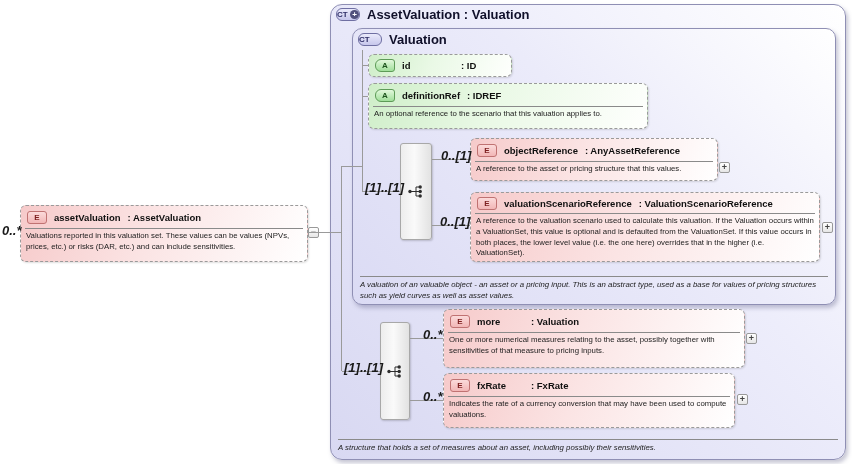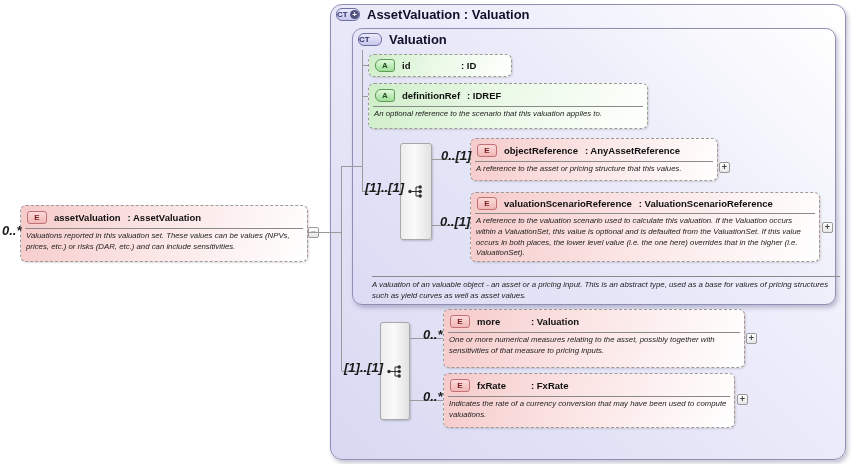--- a/index.html
+++ b/index.html
@@ -23,21 +23,21 @@
     box-shadow:1px 1px 2px rgba(0,0,0,.13);
   }
   .pink{background:linear-gradient(110deg,#f6caca 0%,#fbe4e4 45%,#ffffff 100%);}
   .green{background:linear-gradient(110deg,#cfeec9 0%,#eaf9e6 45%,#feFFfd 100%);}
   .hdr{display:flex;align-items:center;gap:7px;padding-left:6px;height:22px;white-space:nowrap;}
   .nm,.tp{font-weight:bold;font-size:9.5px;color:#101010;}
   .nm.w1{display:inline-block;min-width:52px;}
   .nm.w2{display:inline-block;min-width:47px;}
   .ann{
     margin:0 4px;border-top:1px solid #8a8a8a;padding:2px 1px 0 1px;
-    font-style:italic;font-size:7.8px;line-height:1.38;color:#1c1c1c;
+    font-size:7.8px;line-height:1.38;color:#1c1c1c;
   }
   .freeann{
     position:absolute;border-top:1px solid #8a8a8a;padding-top:3px;
     font-style:italic;font-size:7.8px;line-height:1.38;color:#1c1c1c;
   }
   
   .b{flex:0 0 auto;box-sizing:border-box;width:20px;height:13px;border-radius:3px;
      text-align:center;font-weight:bold;font-size:8px;line-height:11px;}
   .bE{background:linear-gradient(#fbdada,#f2b6b6);border:1px solid #c07272;color:#7d1f1f;}
   .bA{background:linear-gradient(#e2f8dc,#a0df9a);border:1px solid #5d9b57;color:#1d541d;border-radius:6px 3px 3px 6px;}
@@ -68,27 +68,28 @@
 <div id="stage">
 
   <div class="ctbox" style="left:330px;top:4px;width:516px;height:456px;"></div>
   <div class="bighdr" style="left:336px;top:7px;">
     <span class="b bCT">
         <span>CT</span>
         <span class="plusc">+</span>
       </span>
     <span class="bigtitle">AssetValuation : Valuation</span>
   </div>
+  <div class="freeann" style="left:338px;top:439px;width:500px;">A structure that holds a set of measures about an asset, including possibly their sensitivities.</div>
 
   <div class="ctbox" style="left:352px;top:28px;width:484px;height:277px;border-radius:10px;background:linear-gradient(225deg,#ffffff 0%,#ebebfa 45%,#dbdbf4 100%);"></div>
   <div class="bighdr" style="left:358px;top:32px;">
     <span class="b bCT">CT</span>
     <span class="bigtitle">Valuation</span>
   </div>
-  <div class="freeann" style="left:372px;top:276px;width:468px;">A valuation of an valuable object - an asset or a pricing input. This is an abstract type, used as a base for values of pricing structures such as yield curves as well as asset values.</div>
+  <div class="freeann" style="left:360px;top:276px;width:468px;">A valuation of an valuable object - an asset or a pricing input. This is an abstract type, used as a base for values of pricing structures such as yield curves as well as asset values.</div>
 
   <div class="node green" style="left:368px;top:54px;width:144px;height:23px;">
     <div class="hdr" style="height:21px;">
       <span class="b bA">A</span>
       <span class="nm w1">id</span>
       <span class="tp">: ID</span>
     </div>
   </div>
 
   <div class="node green" style="left:368px;top:83px;width:280px;height:46px;">

